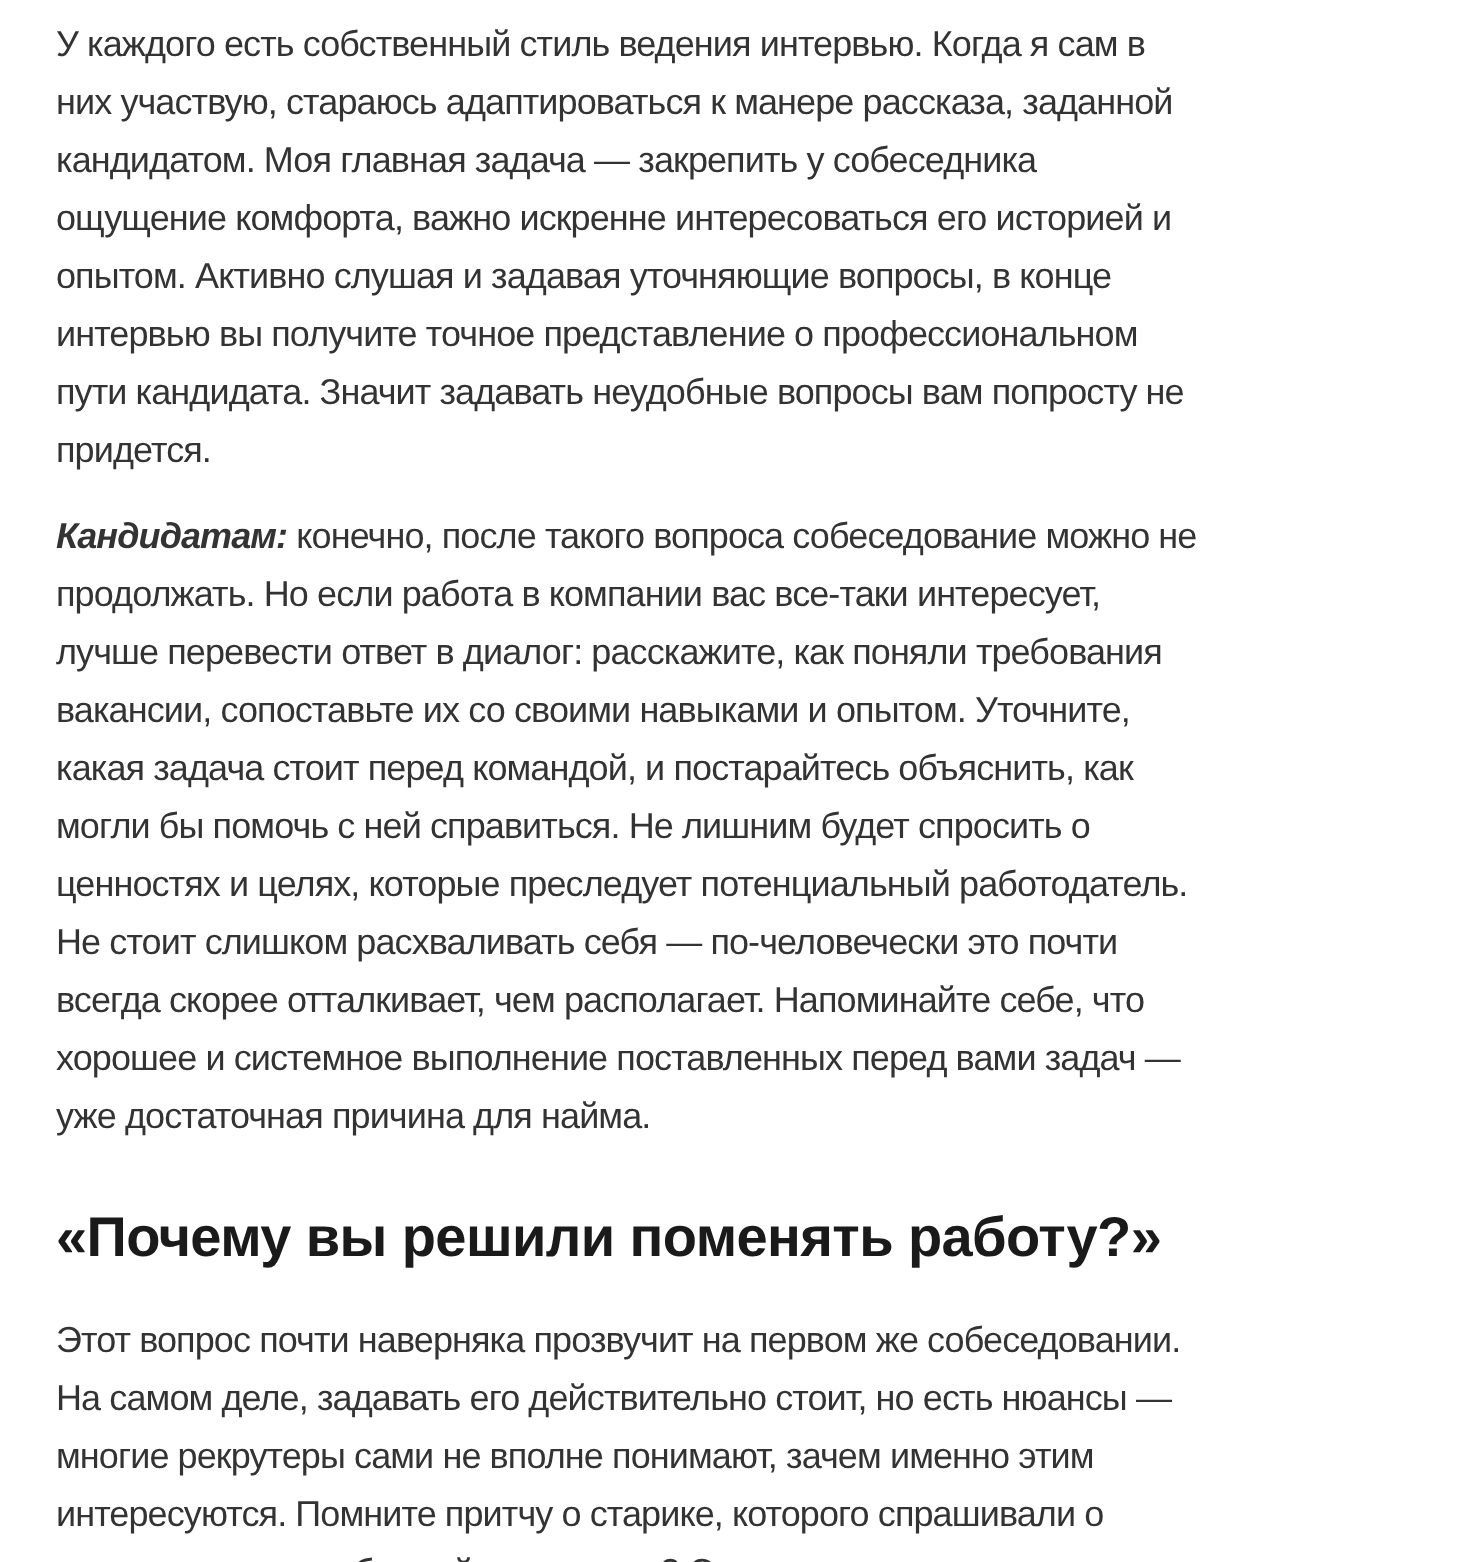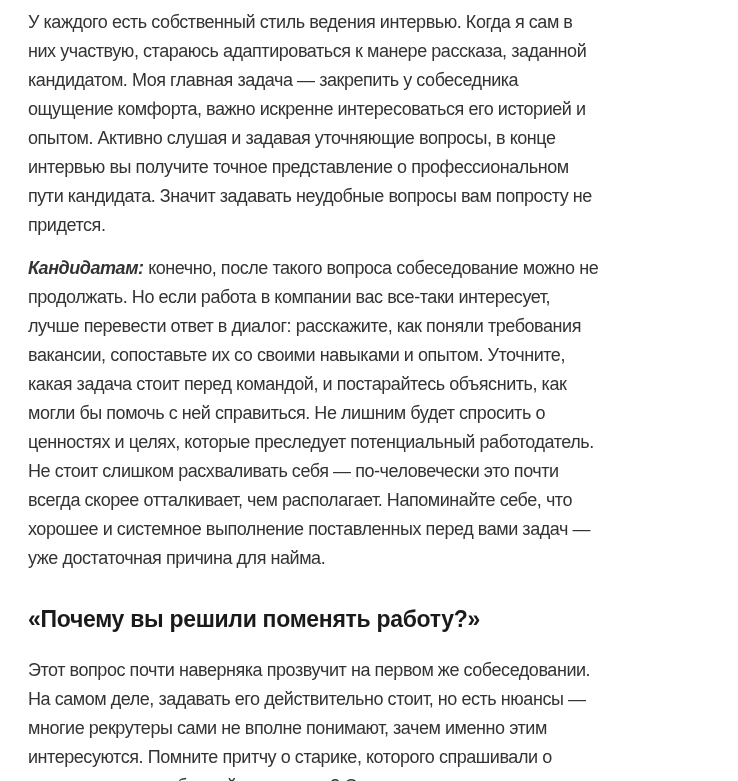--- a/index.html
+++ b/index.html
@@ -24,21 +24,21 @@
     color: #333333;
     font-weight: 400;
     text-align: left;
   }
   .body-text .lead {
     font-weight: 700;
     font-style: italic;
   }
   .section-heading {
     margin: 31px 0 22px 0;
-    font-size: 23px;
+    font-size: 28px;
     line-height: 30px;
     letter-spacing: -0.3px;
     color: #1a1a1a;
     font-weight: 700;
   }
 </style>
 </head>
 <body>
 
 <div class="page">

